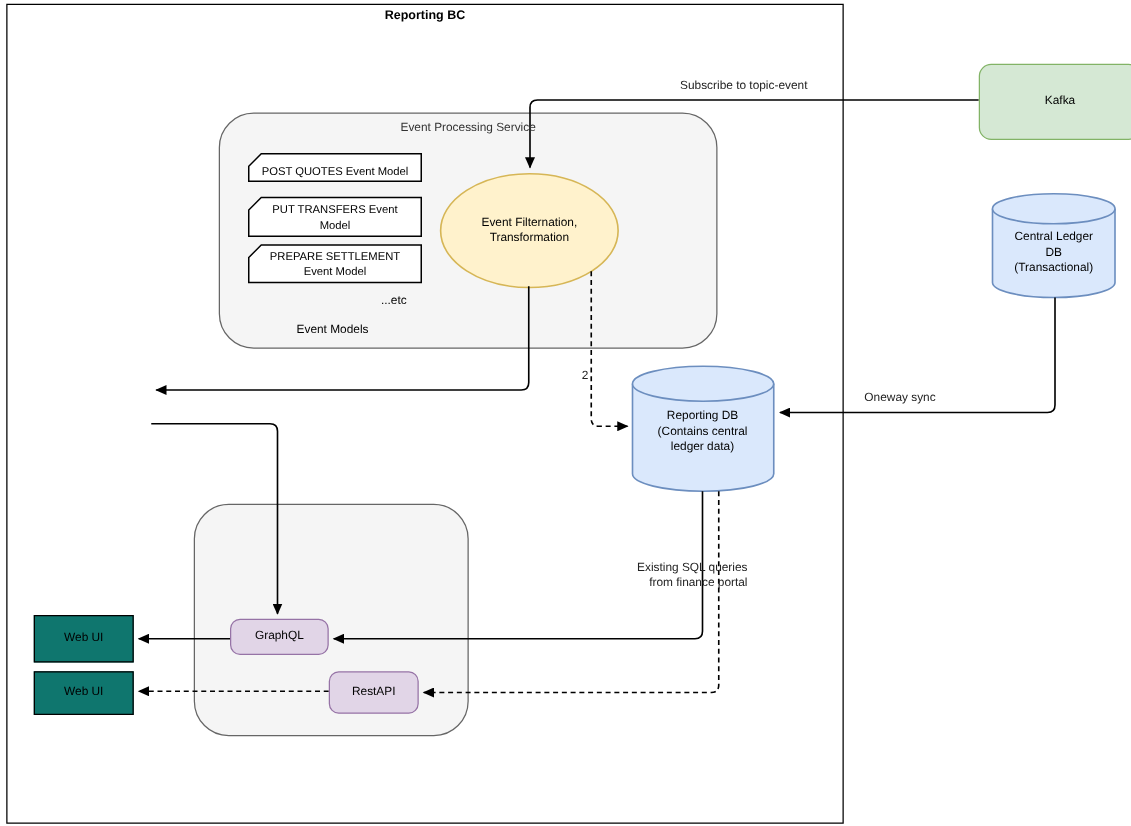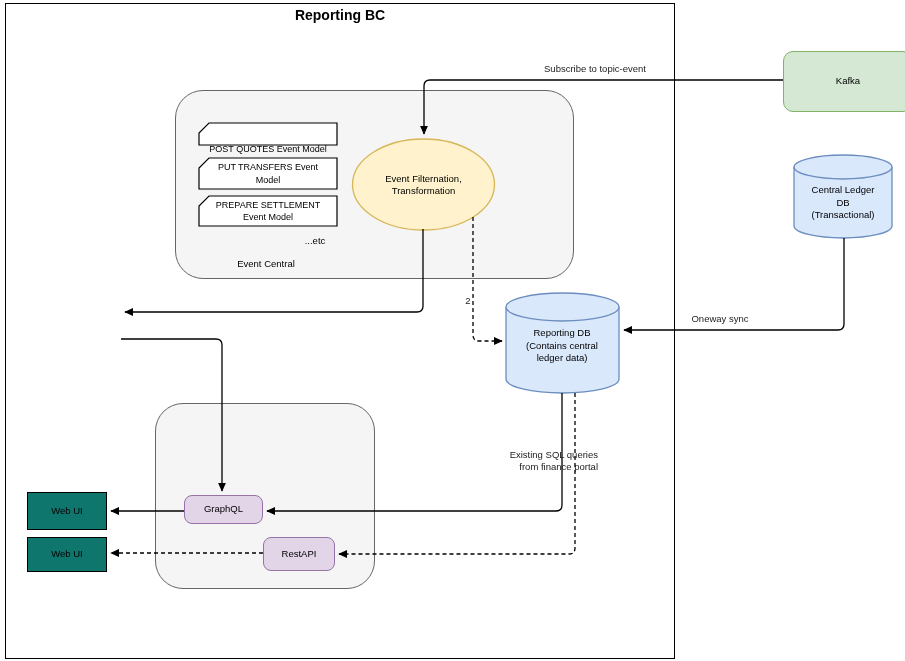--- a/index.html
+++ b/index.html
@@ -10,21 +10,21 @@
   .abs{position:absolute;box-sizing:border-box;}
   .layer-svg{position:absolute;left:0;top:0;z-index:2;}
   .z1{z-index:1;}
   .z3{z-index:3;}
   .outer-box{
     left:5px;top:3px;width:670px;height:656px;
     border:1.7px solid #000;background:transparent;
   }
   .diagram-title{
     left:5px;top:7px;width:670px;text-align:center;
-    font-size:14px;font-weight:bold;color:#000;
+    font-size:10px;font-weight:bold;color:#000;
   }
   .container{
     background:#f5f5f5;border:1.3px solid #666;
   }
   .container-label{
     font-size:9.5px;color:#333;text-align:center;
   }
   .node{
     display:flex;align-items:center;justify-content:center;
     text-align:center;font-size:9.5px;line-height:1.3;
@@ -47,22 +47,23 @@
 </style>
 </head>
 <body>
 
 <div class="canvas">
 
   <div class="abs outer-box z1"></div>
   <div class="abs diagram-title z3">Reporting BC</div>
 
   <div class="abs container z1" style="left:175px;top:90px;width:399px;height:189px;border-radius:28px;"></div>
+  <div class="abs container-label z3" style="left:175px;top:97px;width:399px;">Event Processing Service</div>
   <div class="abs edge-label z3" style="left:282px;top:235px;width:66px;color:#000;">...etc</div>
-  <div class="abs edge-label z3" style="left:216px;top:258px;width:100px;color:#000;">Event Central</div>
+  <div class="abs edge-label z3" style="left:216px;top:258px;width:100px;color:#000;">Event Models</div>
 
   <div class="abs container z1" style="left:155px;top:403px;width:220px;height:186px;border-radius:28px;"></div>
 
   <svg class="layer-svg" width="905" height="661" viewBox="0 0 905 661">
     <defs>
       <marker id="arr" markerUnits="userSpaceOnUse" markerWidth="10" markerHeight="8" refX="8.2" refY="4" orient="auto">
         <path d="M0,0 L9,4 L0,8 Z" fill="#000"></path>
       </marker>
     </defs>
 
@@ -82,21 +83,21 @@
     <path d="M423 229 L423 306 Q423 312 417 312 L125 312" fill="none" stroke="#000" stroke-width="1.3" marker-end="url(#arr)"></path>
     <path d="M473 217 L473 335 Q473 341 479 341 L502 341" fill="none" stroke="#000" stroke-width="1.3" stroke-dasharray="4 3" marker-end="url(#arr)"></path>
     <path d="M844 238 L844 324 Q844 330 838 330 L624 330" fill="none" stroke="#000" stroke-width="1.3" marker-end="url(#arr)"></path>
     <path d="M562 393 L562 505 Q562 511 556 511 L267 511" fill="none" stroke="#000" stroke-width="1.3" marker-end="url(#arr)"></path>
     <path d="M575 393 L575 548 Q575 554 569 554 L339 554" fill="none" stroke="#000" stroke-width="1.3" stroke-dasharray="4 3" marker-end="url(#arr)"></path>
     <path d="M184 511 L111 511" fill="none" stroke="#000" stroke-width="1.3" marker-end="url(#arr)"></path>
     <path d="M263 553 L111 553" fill="none" stroke="#000" stroke-width="1.3" stroke-dasharray="4 3" marker-end="url(#arr)"></path>
     <path d="M121 339 L216 339 Q222 339 222 345 L222 491" fill="none" stroke="#000" stroke-width="1.3" marker-end="url(#arr)"></path>
   </svg>
 
-  <div class="abs shape-text card-text z3" style="left:199px;top:123px;width:138px;height:28px;margin-top:12px;">POST QUOTES Event Model</div>
+  <div class="abs shape-text card-text z3" style="left:199px;top:123px;width:138px;height:28px;">POST QUOTES Event Model</div>
   <div class="abs shape-text card-text z3" style="left:199px;top:158px;width:138px;height:31px;">PUT TRANSFERS Event
 Model</div>
   <div class="abs shape-text card-text z3" style="left:199px;top:196px;width:138px;height:30px;">PREPARE SETTLEMENT
 Event Model</div>
 
   <div class="abs shape-text z3" style="left:352px;top:140px;width:143px;height:90px;">Event Filternation,
 Transformation</div>
 
   <div class="abs shape-text z3" style="left:794px;top:172px;width:98px;height:62px;">Central Ledger
 DB

